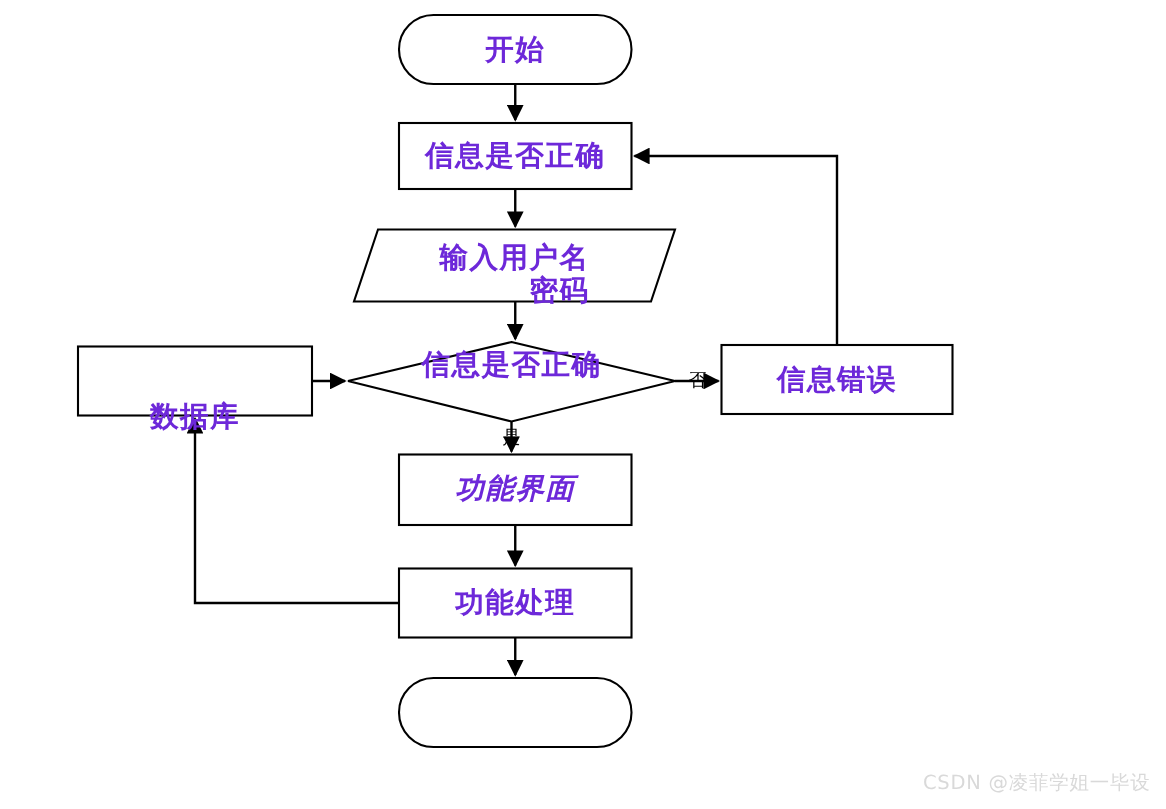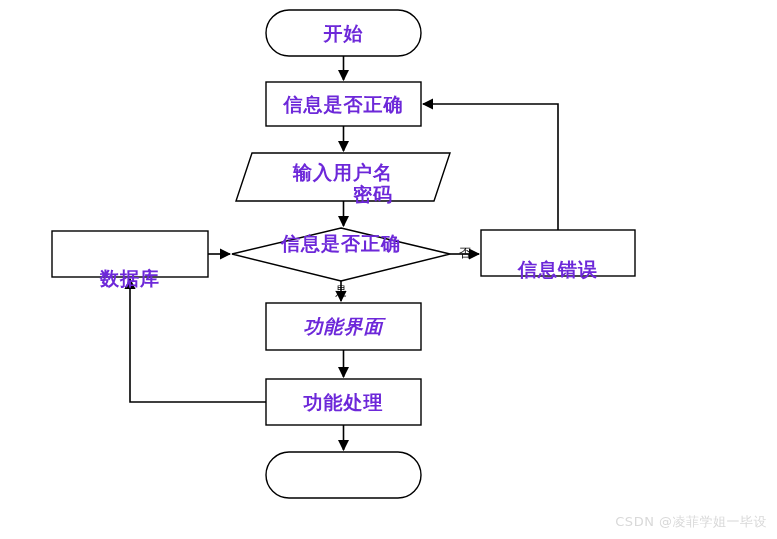--- a/index.html
+++ b/index.html
@@ -112,21 +112,21 @@
 
   <div class="node-label" style="left:266px; top:82px; width:155px; height:44px;">信息是否正确</div>
 
   <div class="node-label" style="left:244px; top:153px; width:198px; height:60px;text-align:right;">输入用户名
 密码</div>
 
   <div class="node-label" style="left:52px; top:231px; width:156px; height:46px;margin-top:24px;">数据库</div>
 
   <div class="node-label" style="left:232px; top:220px; width:218px; height:46px;">信息是否正确</div>
 
-  <div class="node-label" style="left:481px; top:230px; width:154px; height:46px;margin-top:16px;">信息错误</div>
+  <div class="node-label" style="left:481px; top:230px; width:154px; height:46px;">信息错误</div>
 
   <div class="node-label" style="left:266px; top:303px; width:155px; height:47px;font-style:italic;">功能界面</div>
 
   <div class="node-label" style="left:266px; top:379px; width:155px; height:46px;">功能处理</div>
 
 
   <div class="edge-label" style="left:452px; top:247px; width:26px;">否</div>
 
   <div class="edge-label" style="left:328px; top:285px; width:26px;">是</div>
 

